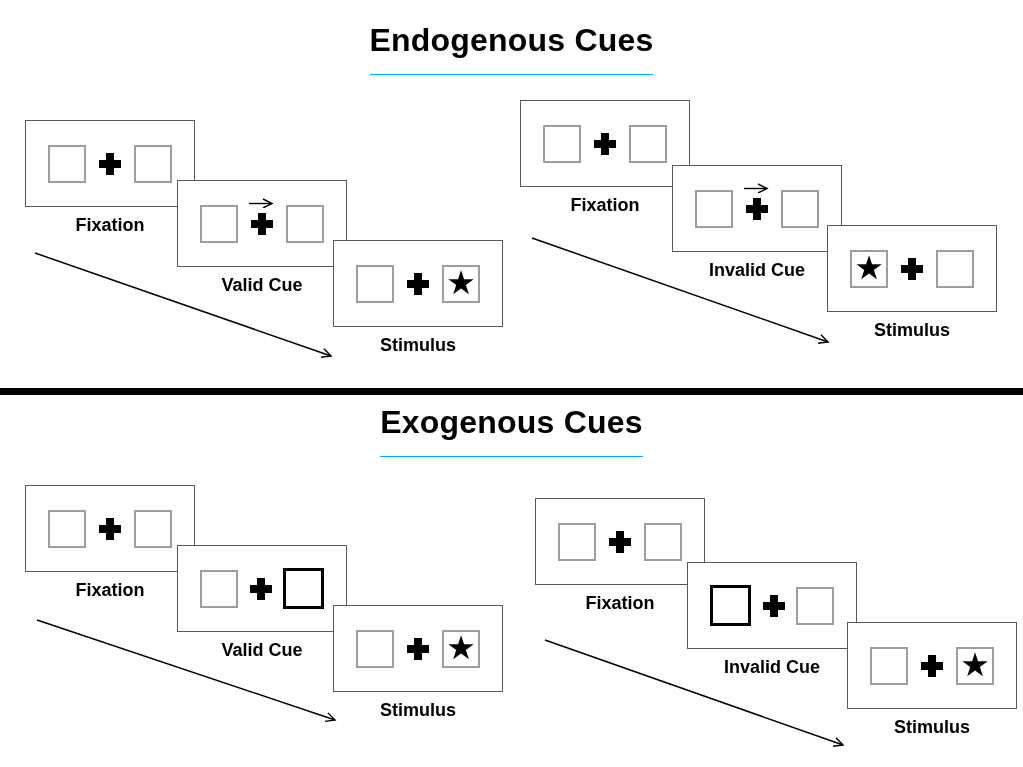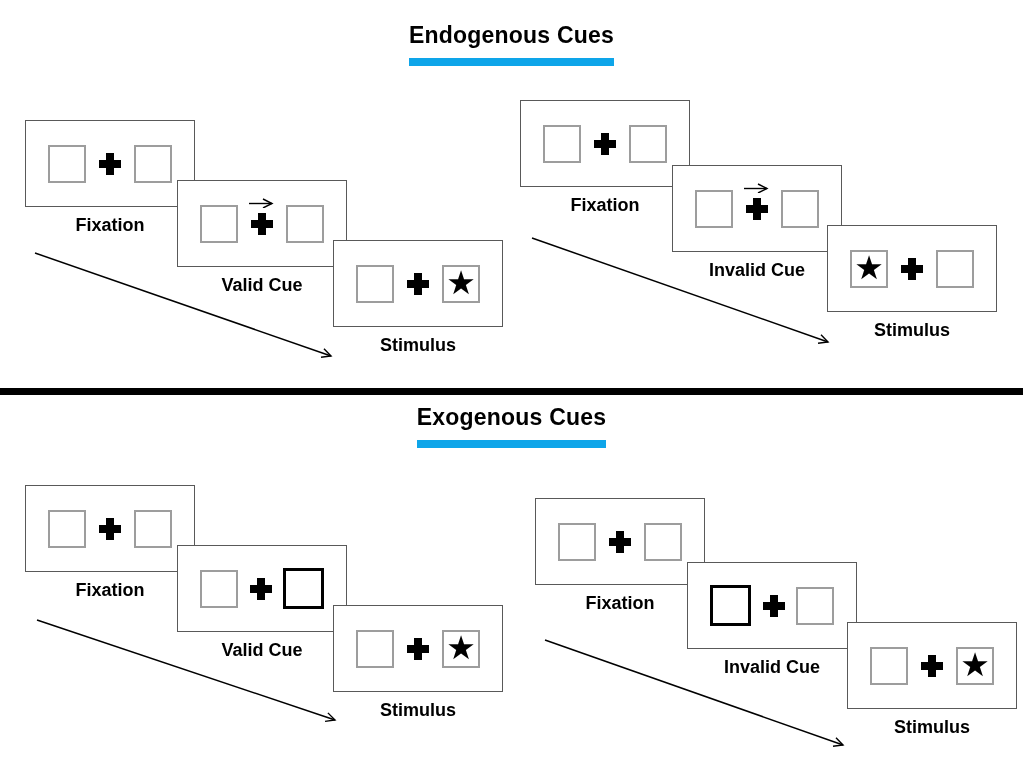--- a/index.html
+++ b/index.html
@@ -4,22 +4,22 @@
 <style>
   html,body{margin:0;padding:0;}
   body{
     width:1023px;height:767px;position:relative;background:#ffffff;overflow:hidden;
     font-family:"Liberation Sans","DejaVu Sans",sans-serif;color:#000;
   }
   .section-title{
     position:absolute;left:0;width:1023px;text-align:center;
   }
   .section-title span{
-    display:inline-block;font-size:23px;font-weight:bold;
-    border-bottom:8px solid #0ea5e9;padding-bottom:9px;letter-spacing:.2px;
+    display:inline-block;font-size:32px;font-weight:bold;
+    border-bottom:1px solid #0ea5e9;padding-bottom:15px;letter-spacing:.2px;
   }
   .divider{
     position:absolute;left:0;top:388px;width:1023px;height:7px;background:#000;
   }
   .step{
     position:absolute;width:200px;
   }
   .panel{
     position:relative;width:170px;height:87px;background:#fff;
     border:1px solid #595959;box-sizing:border-box;

